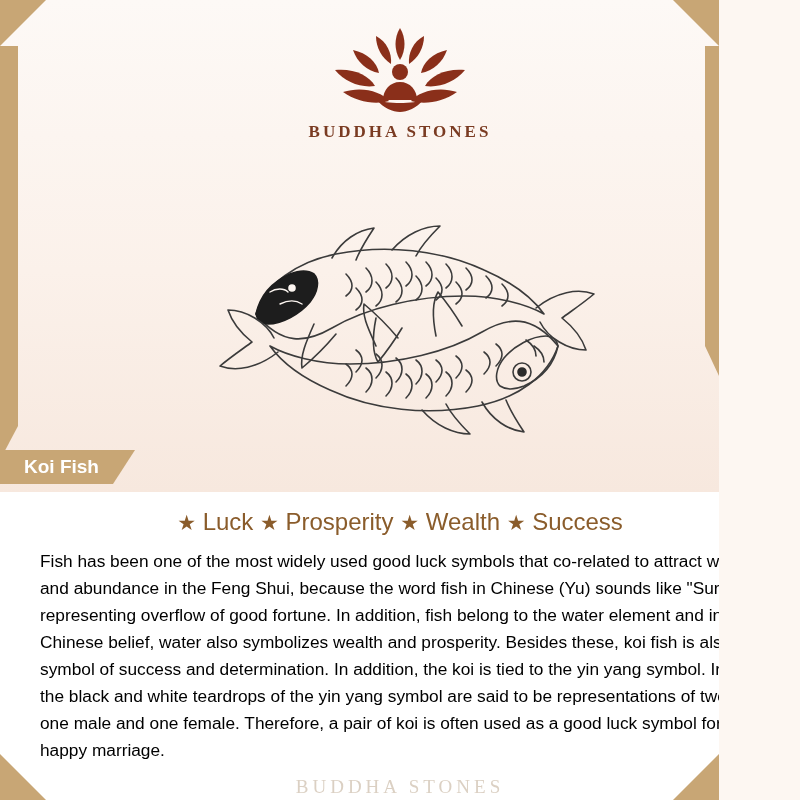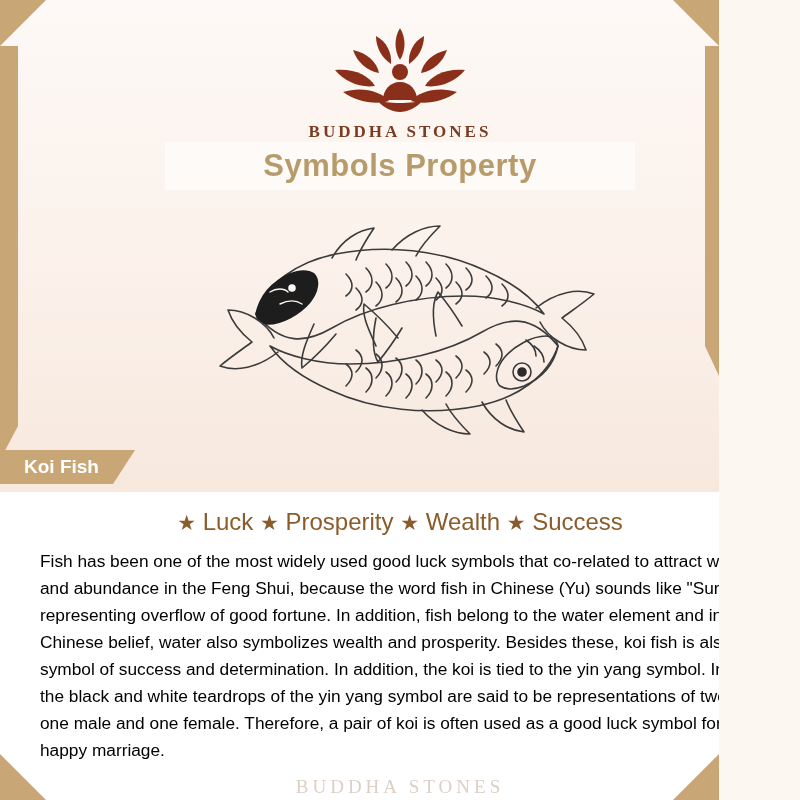--- a/index.html
+++ b/index.html
@@ -235,23 +235,20 @@
         <path d="M142 70 C128 80 110 83 96 79 C104 69 124 64 142 70 Z"></path>
 
         <circle cx="85" cy="50" r="8"></circle>
         <path d="M85 60 C75 60 68 68 68 78 L102 78 C102 68 95 60 85 60 Z"></path>
         <path d="M62 78 C68 86 78 90 85 90 C92 90 102 86 108 78 C100 82 70 82 62 78 Z"></path>
       </g>
     </svg>
     <div class="brand-name">BUDDHA STONES</div>
   </div>
 
-  <div class="title-banner">
-    <span class="title-text">Symbols Property</span>
-  </div>
 
   <svg class="koi-art" viewBox="0 0 420 268">
     <g fill="none" stroke="#3b3b3b" stroke-width="1.6" stroke-linejoin="round" stroke-linecap="round">
 
       <path d="M60 118 C70 88 100 66 140 58 C190 48 245 54 288 74 C320 88 338 104 348 118
                C330 108 300 100 268 100 C220 100 170 112 136 132 C110 147 86 150 60 118 Z"></path>
 
       <path d="M60 118 C64 100 76 86 94 78 C104 74 112 74 118 78 C124 84 122 96 114 106
                C104 118 86 128 72 128 C66 128 61 124 60 118 Z" fill="#1d1d1d" stroke="#1d1d1d"></path>
       <path d="M74 96 C80 92 88 92 92 96" stroke="#fdf6f1" stroke-width="1.4"></path>

